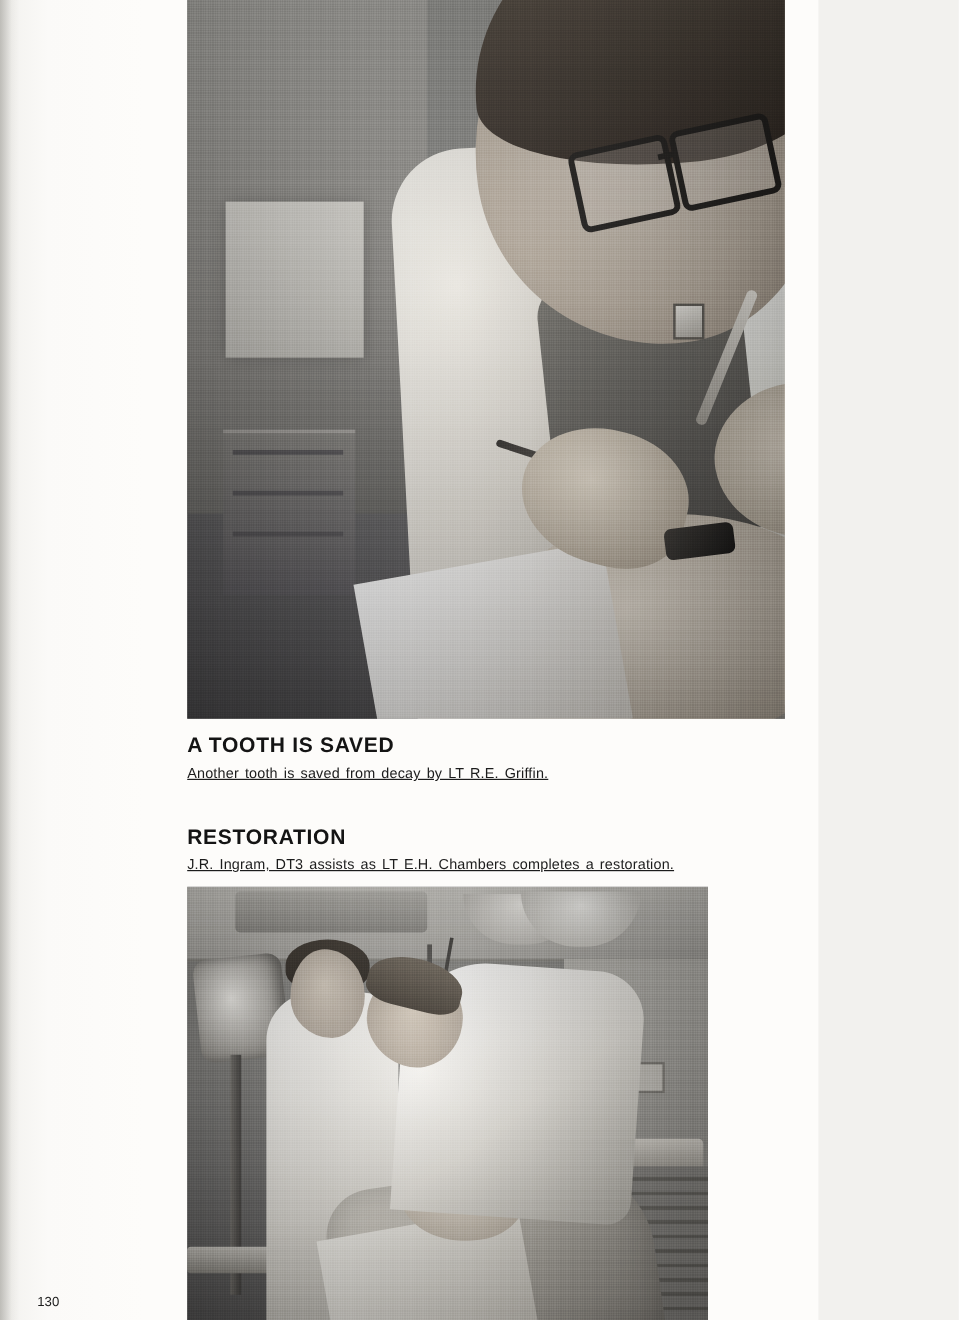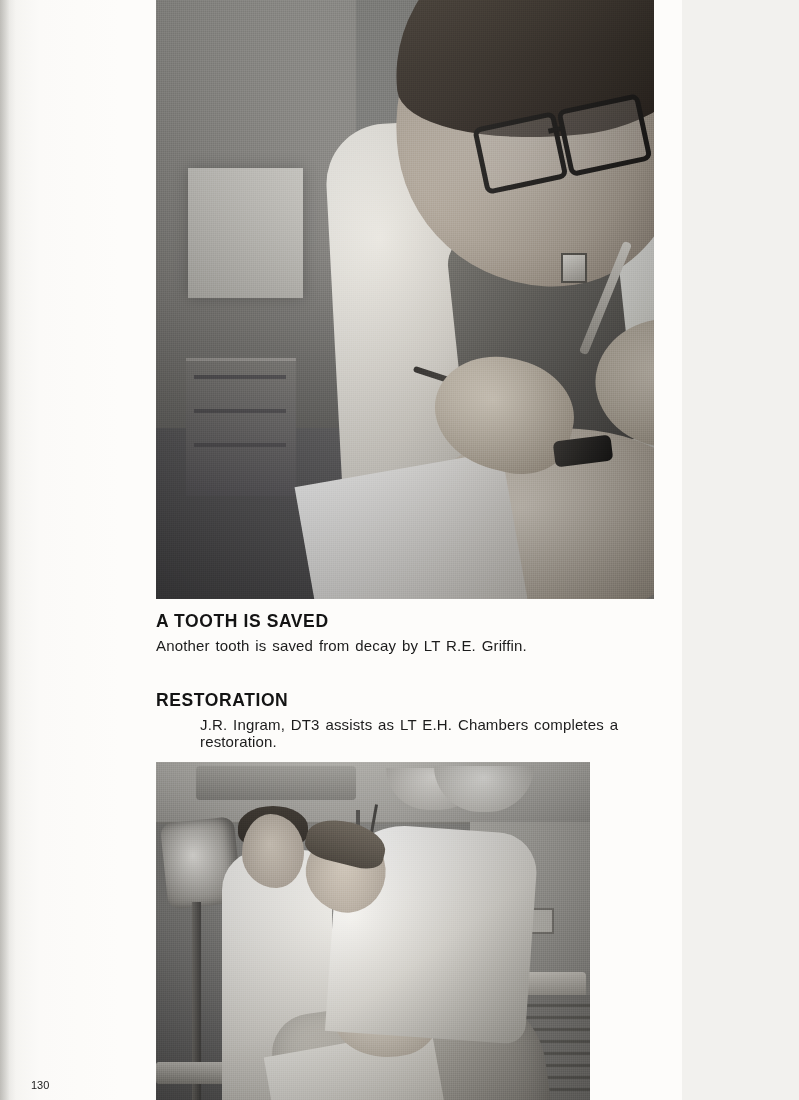--- a/index.html
+++ b/index.html
@@ -251,28 +251,29 @@
 
   
   .headline {
     font-size: 17.5px;
     font-weight: bold;
     letter-spacing: 0.6px;
     color: #141414;
     margin: 12px 0 0 0;
   }
   .caption {
-    font-size: 15px;
+    font-size: 12px;
     color: #1c1c1c;
     margin: 5px 0 0 0;
     letter-spacing: .15px;
     word-spacing: 1.5px;
+    text-decoration: underline;
   }
   .block-2 { margin-top: 36px; }
-  .block-2 .caption { margin-bottom: 12px; margin-left: 44px; }
+  .block-2 .caption { margin-bottom: 12px; }
 
   .folio {
     position: absolute;
     left: 31px;
     top: 1079px;
     font-size: 11px;
     color: #1c1c1c;
   }
 </style>
 </head>

